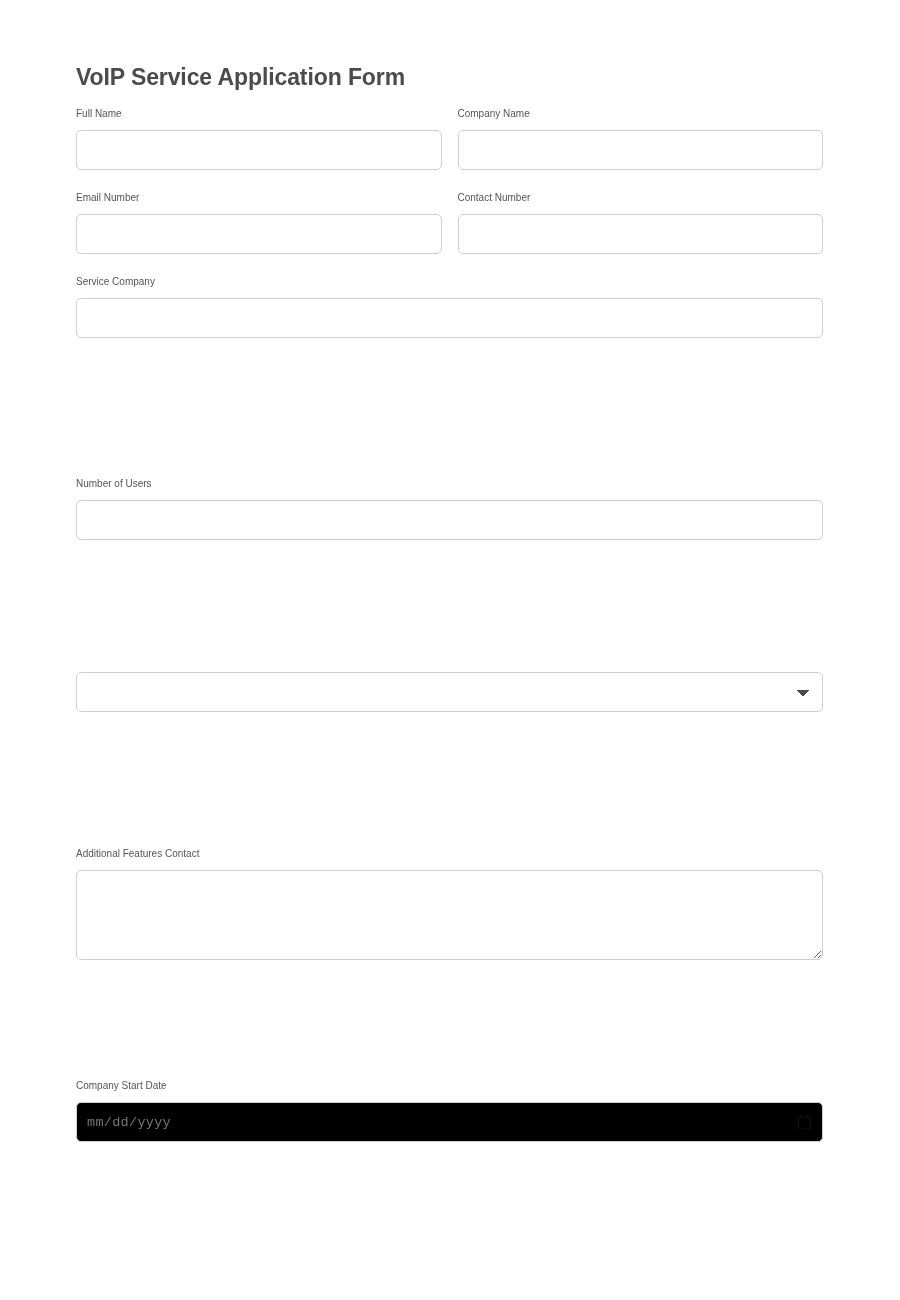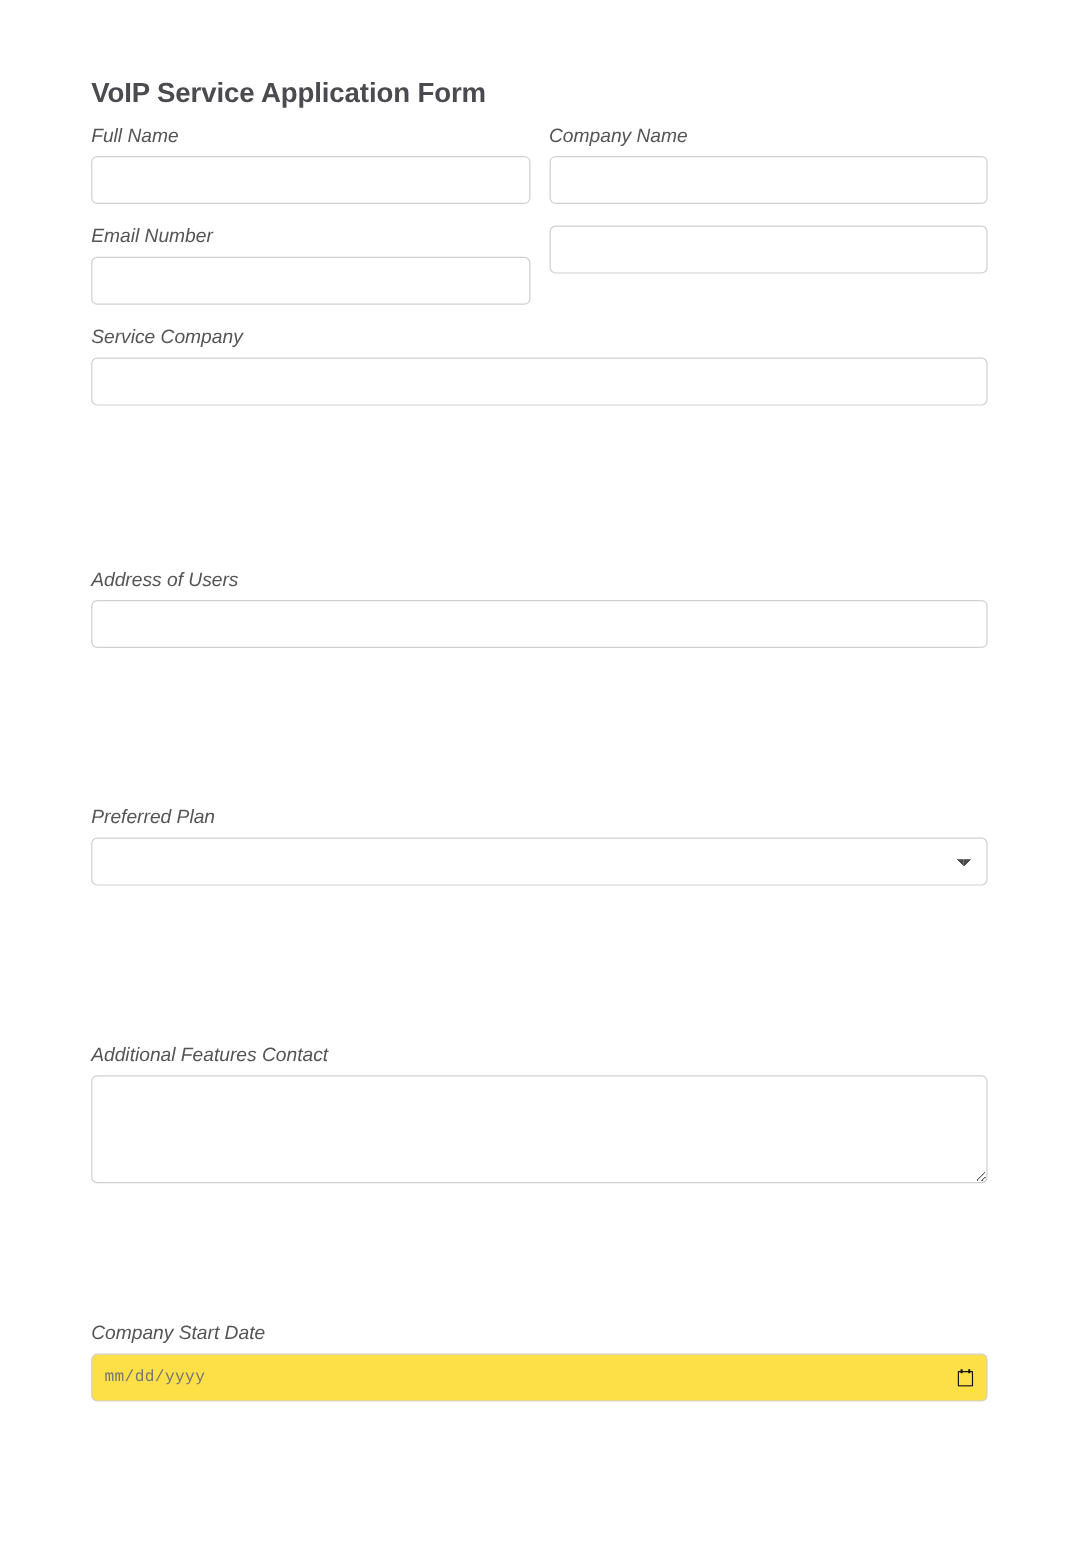--- a/index.html
+++ b/index.html
@@ -45,26 +45,25 @@
     display: flex;
     gap: 16px;
     align-items: flex-start;
   }
   .row .field { flex: 1 1 0; min-width: 0; }
 
   .field { display: block; }
 
   .field-label {
     display: block;
-    font-size: 16px;
+    font-size: 10px;
     line-height: 20px;
     color: #555558;
     margin: 0 0 6px 0;
     white-space: nowrap;
-    font-style: italic;
   }
 
   
   .control {
     display: block;
     width: 100%;
     height: 40px;
     background: #ffffff;
     border: 1px solid #cfcfcf;
     border-radius: 5px;
@@ -100,21 +99,21 @@
     overflow: auto;
   }
 
   
   .date-control {
     position: relative;
     display: flex;
     align-items: center;
     height: 40px;
     width: 100%;
-    background: #fde047;
+    background: #000000;
     border: 1px solid #cfcfcf;
     border-radius: 5px;
     padding: 0 10px;
     cursor: text;
   }
   .date-placeholder {
     font-family: "Liberation Mono", monospace;
     font-size: 13.5px;
     letter-spacing: 0.3px;
     color: #767676;
@@ -160,42 +159,42 @@
     </div>
 
     <div class="gap-tight"></div>
 
     <div class="row">
       <div class="field">
         <label class="field-label">Email Number</label>
         <input class="control" type="email" placeholder="" style="">
       </div>
       <div class="field">
+        <label class="field-label">Contact Number</label>
         <input class="control" type="tel" placeholder="" style="">
       </div>
     </div>
 
     <div class="gap-tight"></div>
 
     <div class="field">
       <label class="field-label">Service Company</label>
       <input class="control" type="text" placeholder="" style="">
     </div>
 
     <div class="gap-large"></div>
 
     <div class="field">
-      <label class="field-label">Address of Users</label>
+      <label class="field-label">Number of Users</label>
       <input class="control" type="number" placeholder="" style="">
     </div>
 
     <div class="gap-large2"></div>
 
     <div class="field">
-      <label class="field-label">Preferred Plan</label>
       <select class="control">
         <option></option>
       </select>
     </div>
 
     <div class="gap-large3"></div>
 
     <div class="field">
       <label class="field-label">Additional Features Contact</label>
       <textarea class="control" placeholder="" style=""></textarea>

